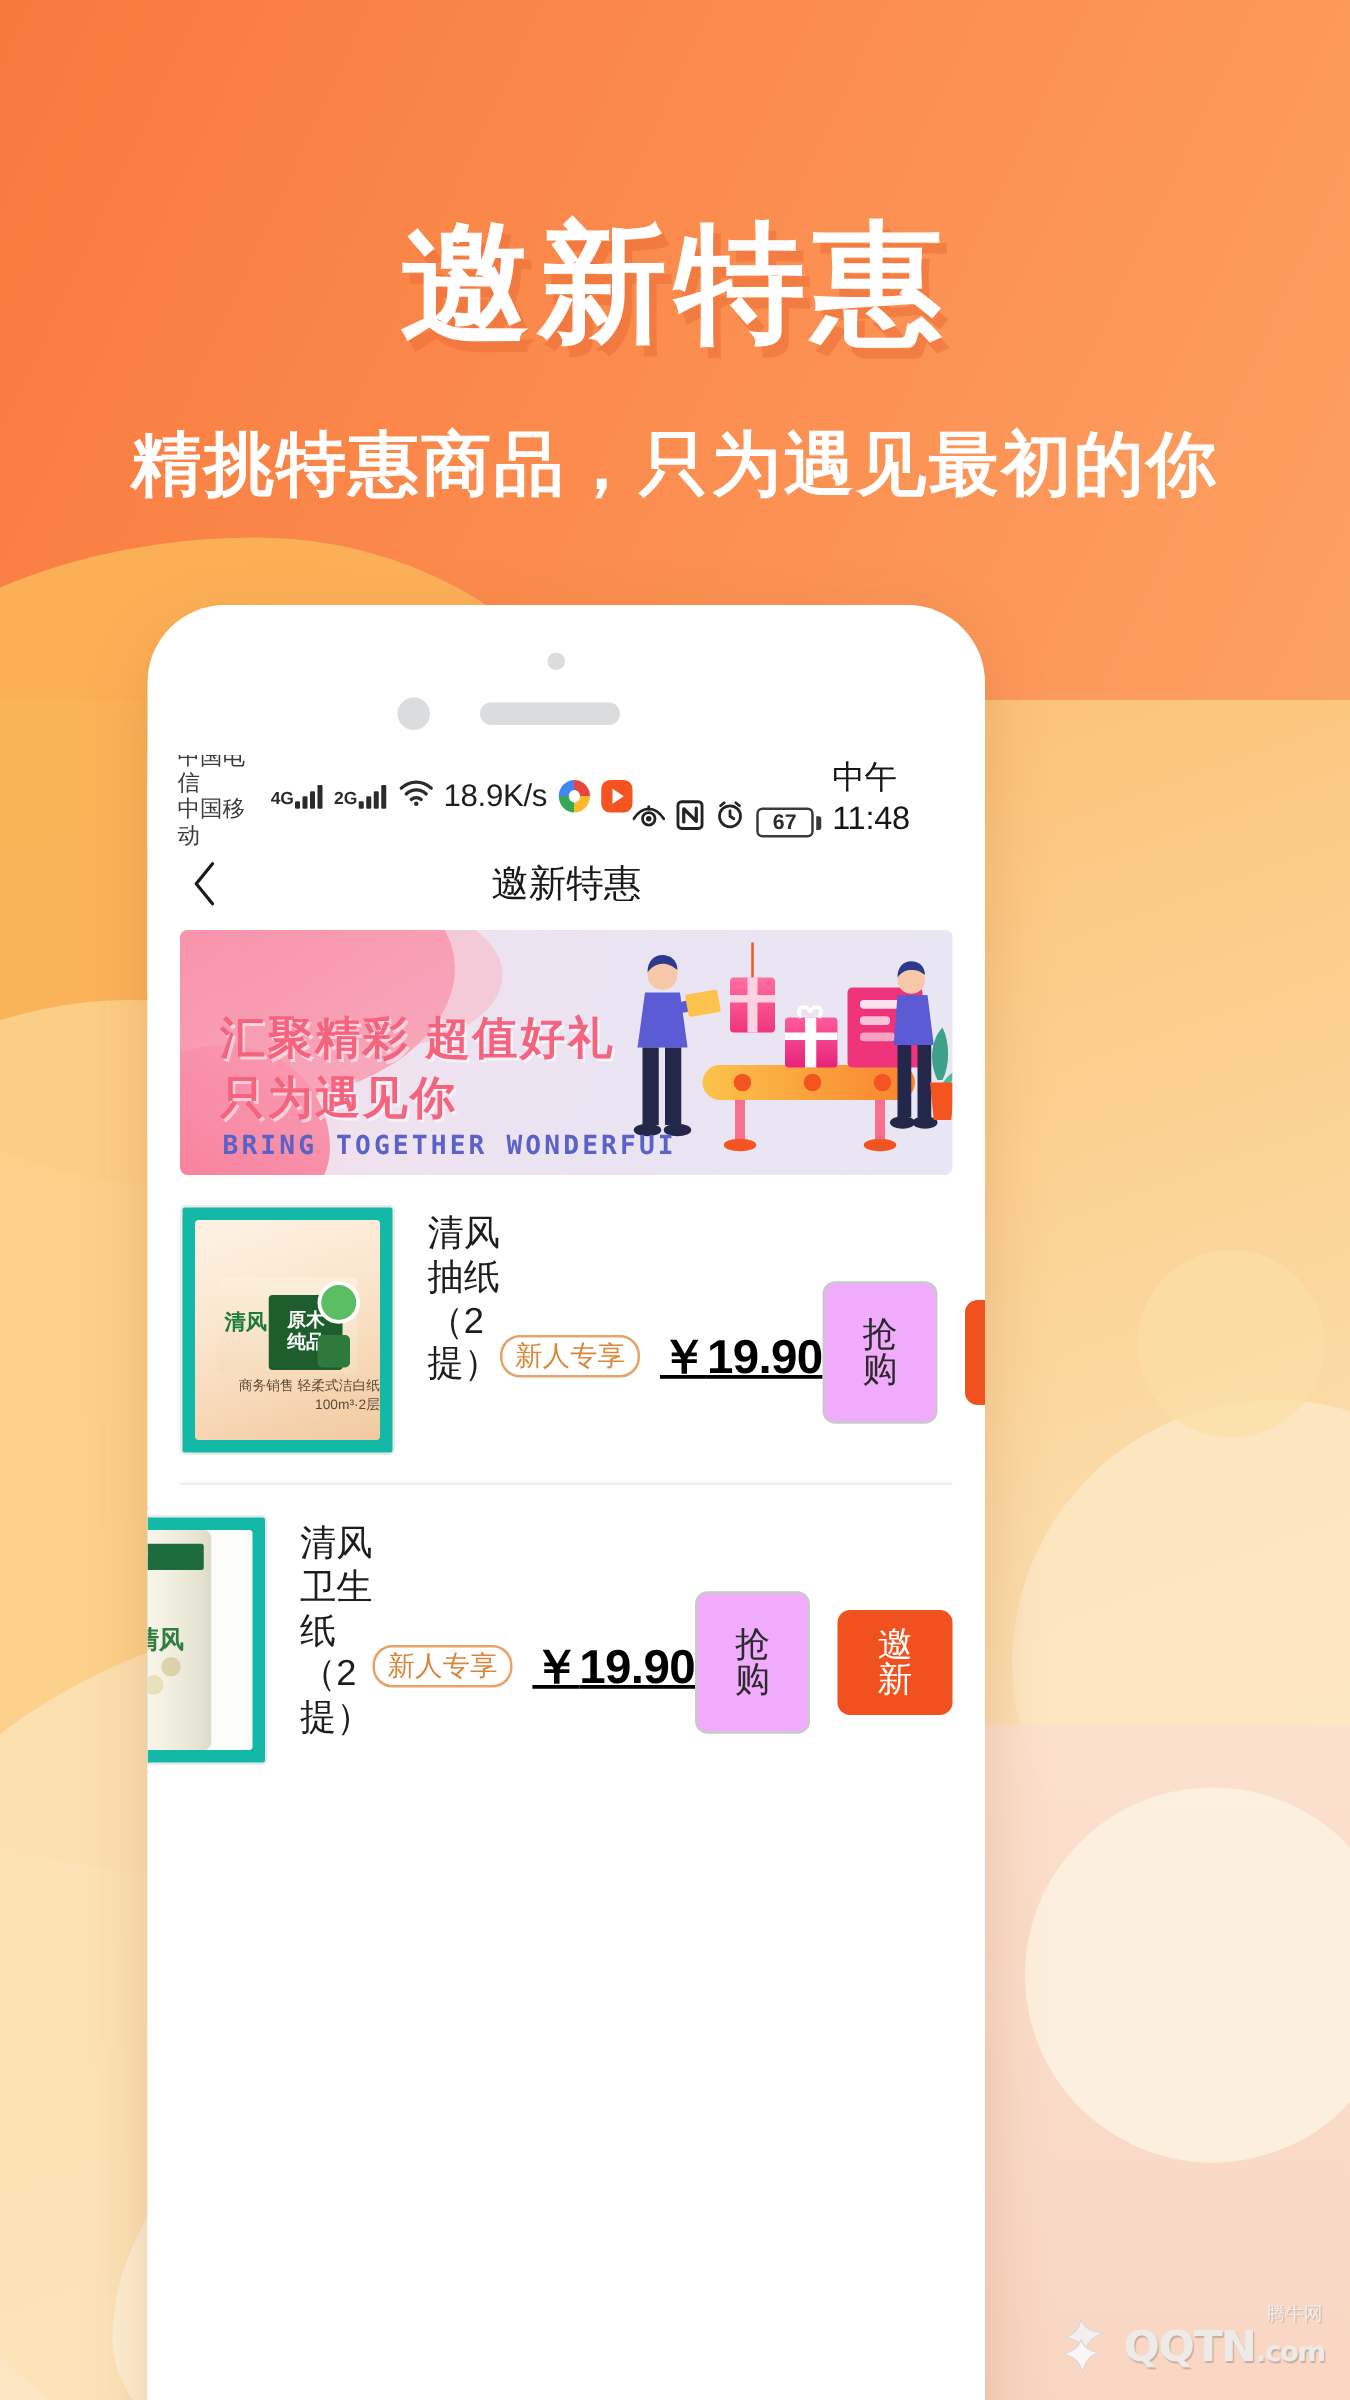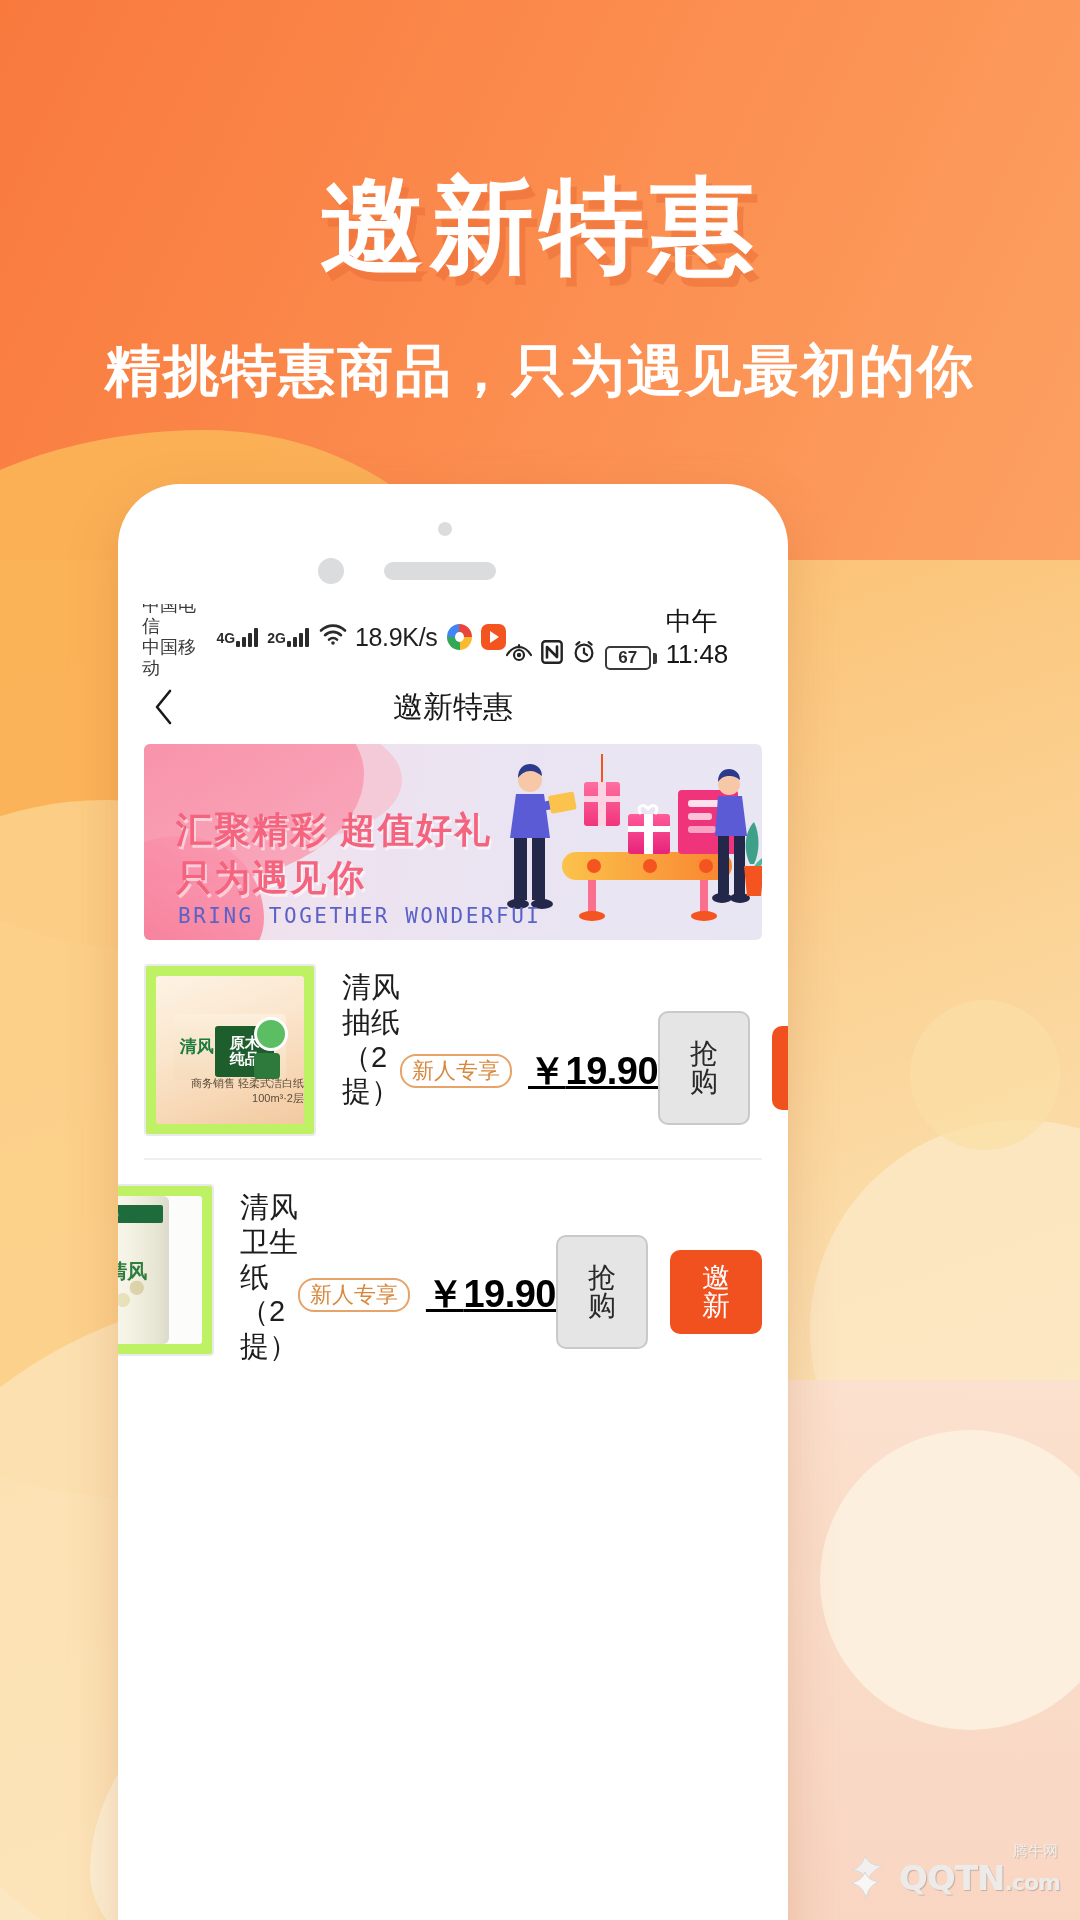--- a/index.html
+++ b/index.html
@@ -122,38 +122,38 @@
   .bn-pinkblob2 { position:absolute; left:-60px; top:92px; width:180px; height:150px;
                   background:linear-gradient(30deg,#F7718F,#FA9CB4); border-radius:55% 45% 50% 50%/50% 55% 45% 50%; opacity:.95;}
   .bn-pinkblob3 { position:absolute; left:38px; top:-24px; width:220px; height:120px;
                   background:#F9B6C7; border-radius:50%; opacity:.55;}
   .bn-t1 { position:absolute; left:32px; top:62px; font-size:36px; font-weight:700; color:#F4647F;
            letter-spacing:2px; white-space:nowrap;
            text-shadow:2px 3px 0 rgba(255,255,255,.55); }
   .bn-t2 { position:absolute; left:32px; top:110px; font-size:36px; font-weight:700; color:#F4647F;
            letter-spacing:2px; white-space:nowrap;
            text-shadow:2px 3px 0 rgba(255,255,255,.55); }
-  .bn-en { position:absolute; left:34px; top:160px; font-size:21px; font-weight:400; color:#5A62C8;
+  .bn-en { position:absolute; left:34px; top:160px; font-size:21px; font-weight:700; color:#5A62C8;
            letter-spacing:2.5px; white-space:nowrap; font-family:"DejaVu Sans Mono","Liberation Mono",monospace; }
   .bn-art { position:absolute; right:0; bottom:0; width:320px; height:196px; }
 
   
   .plist { padding:0 26px; }
   .pitem { display:flex; padding:24px 0 22px; position:relative; }
   .pitem + .pitem { border-top:2px solid #F0F0F0;justify-content:flex-end; }
-  .pthumb { width:172px; height:172px; border:2px solid #EAEAEA; border-radius:4px; flex:0 0 auto;
-            overflow:hidden; position:relative; background:#bef264; }
+  .pthumb { width:172px; height:200px; border:2px solid #EAEAEA; border-radius:4px; flex:0 0 auto;
+            overflow:hidden; position:relative; background:#14b8a6; }
   .pinfo { flex:1; padding-left:26px; display:flex; flex-direction:row; }
   .pname { font-size:29px; color:#1d1d1d; line-height:1.2; padding-top:6px; }
   .prow-price { display:flex; align-items:center; margin-top:42px; }
   .pbadge { border:2px solid #E6A46A; border-radius:16px; color:#D8873C; font-size:22px;
             padding:4px 10px; line-height:1; white-space:nowrap; }
   .pprice { color:#000000; font-size:38px; font-weight:700; margin-left:16px; letter-spacing:-.5px;text-decoration:underline; }
   .prow-btns { display:flex; justify-content:flex-end; align-items:center; gap:22px; margin-top:36px; }
-  .btn-buy { border:2px solid #C9C9C9; border-radius:10px; background:#e5e5e5; color:#2a2a2a;
+  .btn-buy { border:2px solid #C9C9C9; border-radius:10px; background:#f0abfc; color:#2a2a2a;
              font-size:28px; padding:27px 30px; line-height:1; }
   .btn-invite { border:none; border-radius:10px; background:#F0511E; color:#ffffff;
                 font-size:28px; padding:14px 32px; line-height:1; }
 
   
   .tp1 { position:absolute; inset:10px; border-radius:3px;
          background:linear-gradient(160deg,#FDF3E4 0%,#FBE6CE 40%,#F7D7B5 72%,#F1C99F 100%); }
   .tp1-band { position:absolute; left:12%; top:26%; width:76%; height:44%;
               background:linear-gradient(180deg,#FCEFDC,#F6DCBC); border-radius:4px; }
   .tp1-logo { position:absolute; left:16%; top:40%; font-size:17px; color:#1b7a3e; font-weight:700; }

